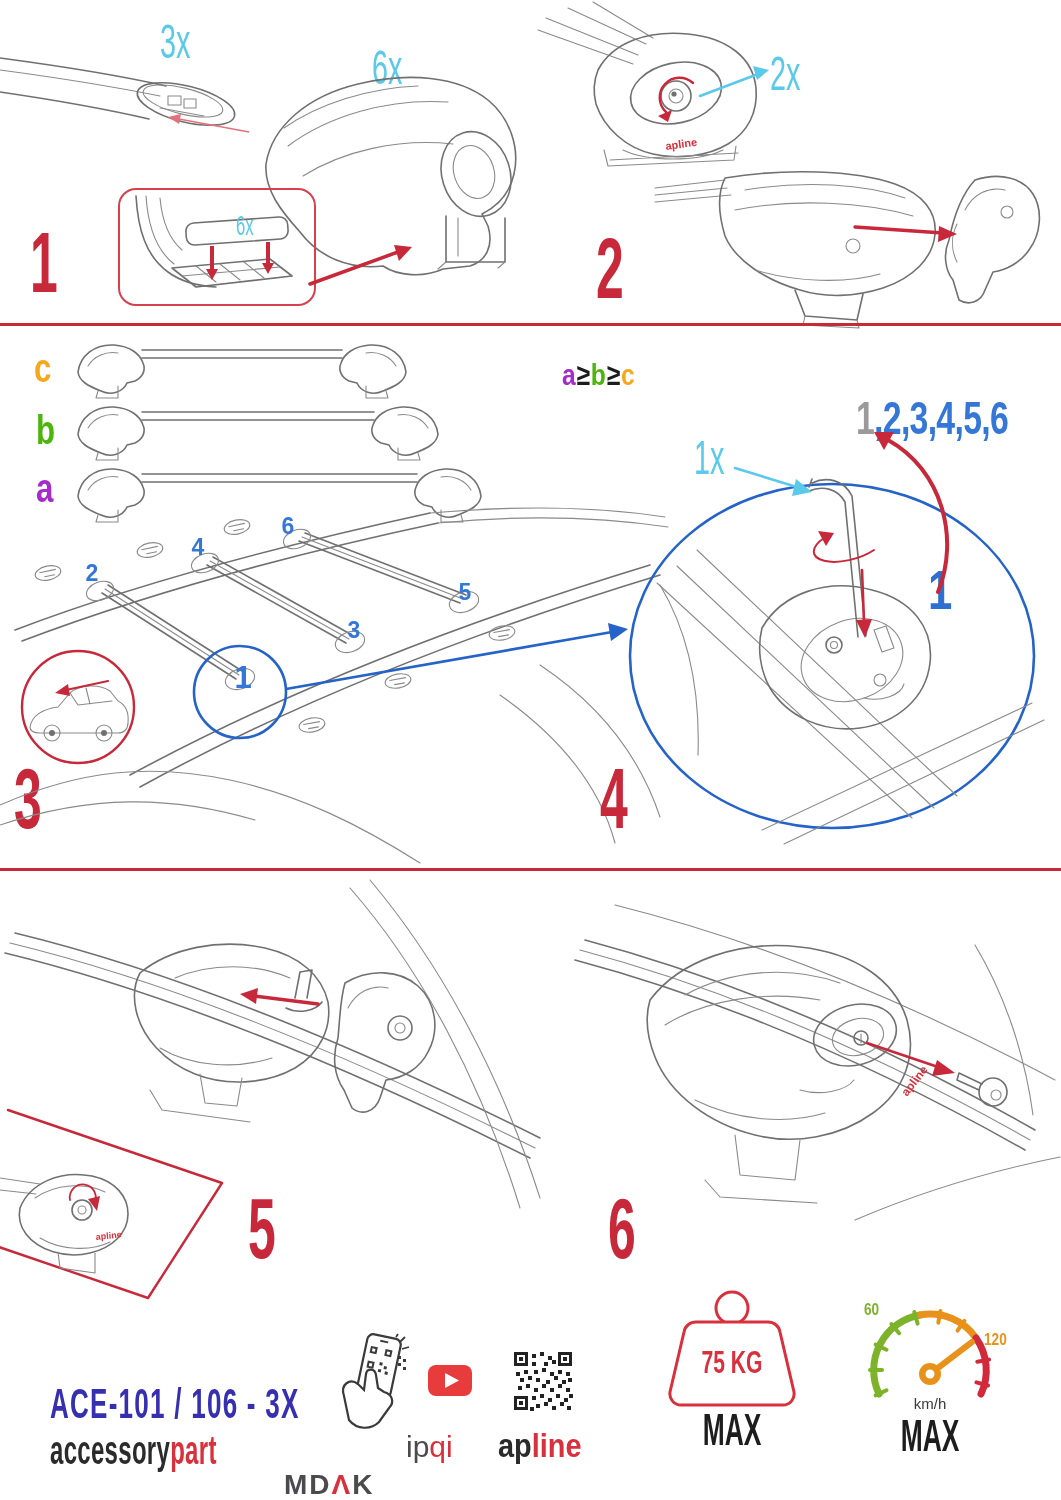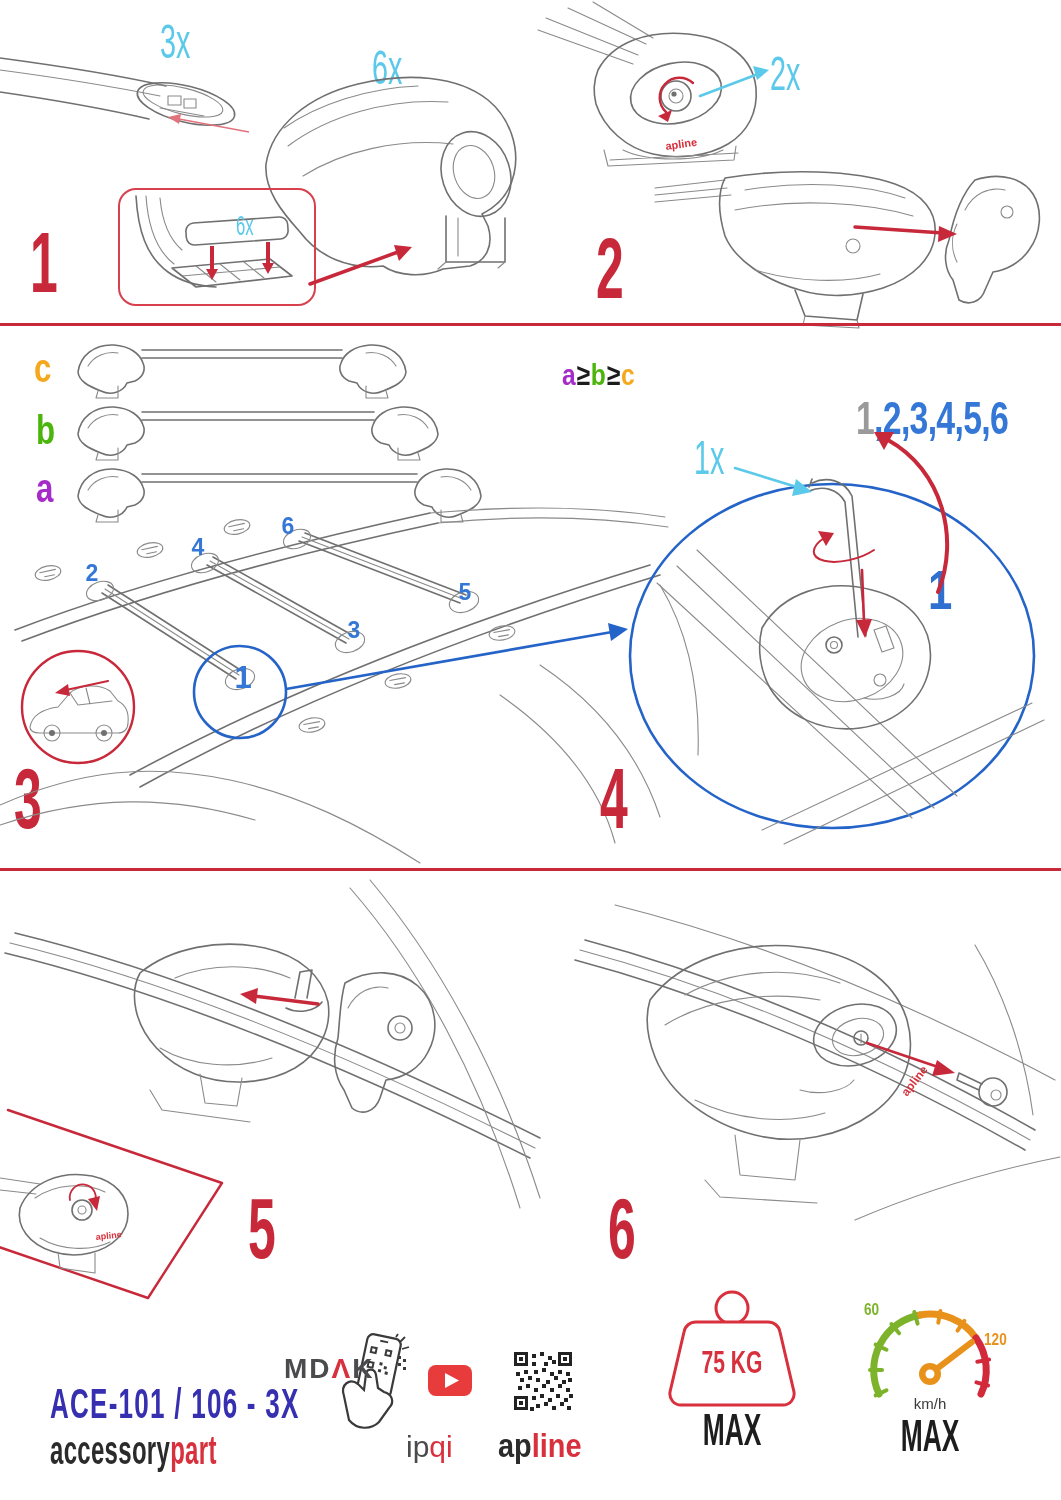--- a/index.html
+++ b/index.html
@@ -339,21 +339,21 @@
   </g>
   <path d="M10,62 C6,50 16,44 24,50 L30,56 L32,40 C33,34 41,34 42,41 L44,54 L50,58 C58,60 61,68 55,74 L45,88 C37,96 23,96 15,86 Z" stroke="#3A3A3A" stroke-width="2.2" fill="#fff"></path>
   <path d="M66,8 L71,3 M68,15 L75,13 M62,3 L64,0" stroke="#3A3A3A" stroke-width="1.8" fill="none"></path>
   <g fill="#3A3A3A">
       <rect x="64" y="22" width="3" height="3"></rect>
       <rect x="69" y="25" width="3" height="3"></rect>
       <rect x="64" y="29" width="3" height="3"></rect>
       <rect x="69" y="33" width="3" height="3"></rect>
     </g>
 </svg>
-<div class="abs mdak" style="left:284px;top:1355px;">
+<div class="abs mdak" style="left:284px;top:1471px;">
   <span>MD</span><span class="r">Λ</span><span>K</span>
 </div>
 
 <svg class="abs" style="left:428px;top:1365px;" width="44" height="31" viewBox="0 0 44 31">
   <rect x="0" y="0" width="44" height="31" rx="8" fill="#E83B3B"></rect>
   <polygon points="17,8 31,15.5 17,23" fill="#fff"></polygon>
 </svg>
 <div class="abs ipqi" style="left:406px;top:1432px;">
   <span>ip</span><span class="r">qi</span>
 </div>

